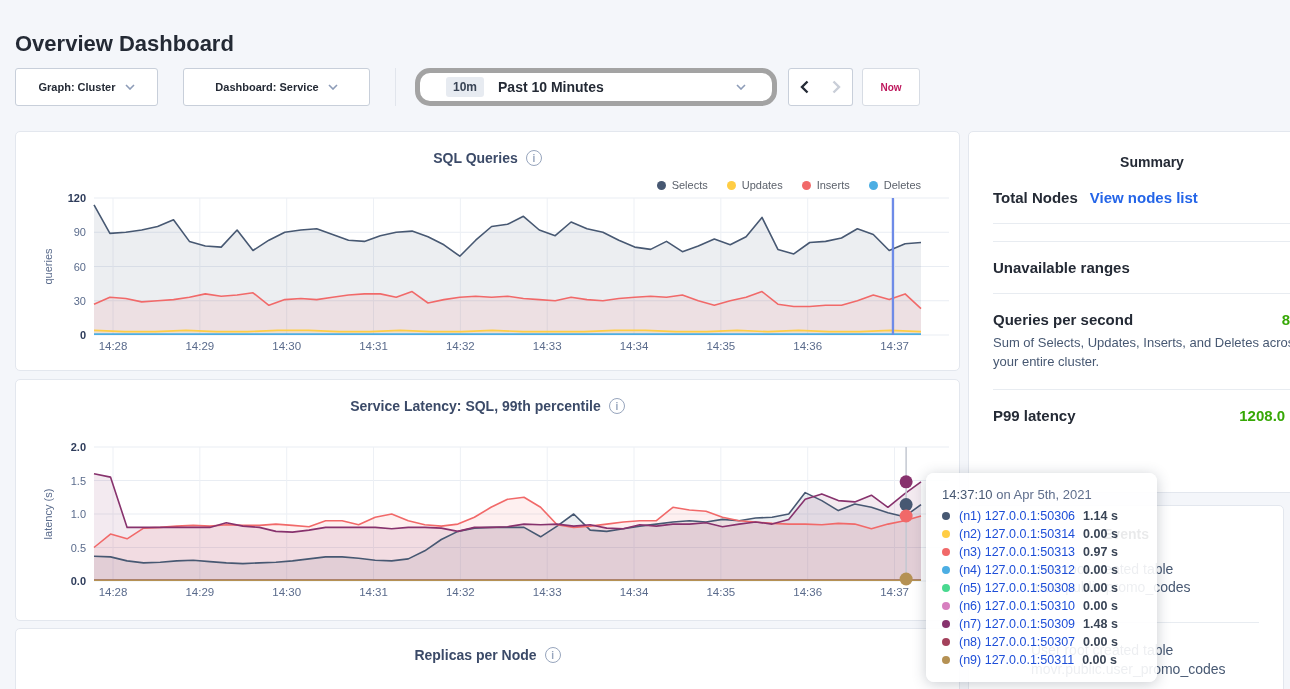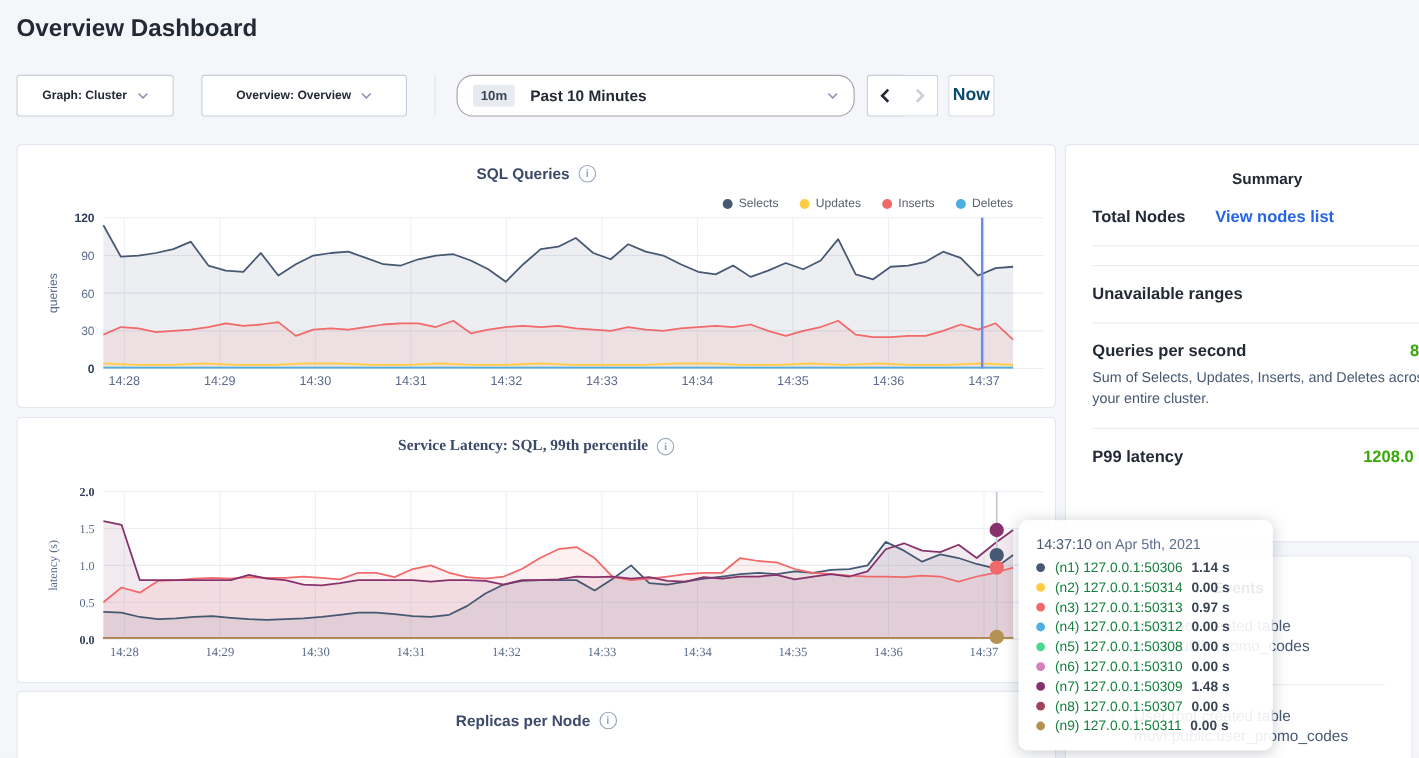--- a/index.html
+++ b/index.html
@@ -4,62 +4,62 @@
 <style>
   * { margin:0; padding:0; box-sizing:border-box; }
   html,body { width:1290px; height:689px; overflow:hidden; }
   body {
     font-family:"Liberation Sans","DejaVu Sans",sans-serif;
     background:#f4f6fa; color:#475872; position:relative;
   }
   #stage { position:absolute; inset:0; width:1290px; height:689px; }
 
   
-  .page-title { position:absolute; left:15px; top:13px; font-size:22px; font-weight:600; color:#242a35; }
+  .page-title { position:absolute; left:15px; top:31px; font-size:22px; font-weight:600; color:#242a35; }
   .btn {
     position:absolute; top:68px; height:38px; background:#fff;
     border:1px solid #c8cfda; border-radius:3px; display:flex; align-items:center;
     justify-content:center; gap:9px; font-size:11px; font-weight:bold; color:#242a35; cursor:pointer;
   }
   .chev { width:10px; height:6px; }
   .chev polyline { fill:none; stroke:#8d9cb8; stroke-width:1.6; }
   .tool-divider { position:absolute; left:395px; top:68px; width:1px; height:38px; background:#e1e5ec; }
 
   .time-select {
     position:absolute; left:415px; top:68px; width:362px; height:38px; background:#fff;
-    border:1px solid #a3a3a3; border-radius:15px; display:flex; align-items:center; cursor:pointer;
-    padding:0 14px;
+    border:5px solid #a3a3a3; border-radius:15px; display:flex; align-items:center; cursor:pointer;
+    padding:0 26px;
   }
   .range-badge {
     background:#e7ebf1; color:#394455; font-size:12px; font-weight:bold;
     border-radius:3px; padding:3px 7px; margin-right:14px;
   }
   .range-label { font-size:14px; font-weight:bold; color:#242a35; }
   .time-select .chev { margin-left:auto; }
 
   .nav-btn {
     position:absolute; top:68px; height:38px; width:33px; background:#fff;
     border:1px solid #c8cfda; display:flex; align-items:center; justify-content:center; cursor:pointer;
   }
   #btn-prev { left:788px; border-radius:3px 0 0 3px; }
   #btn-next { left:820px; border-left:none; border-radius:0 3px 3px 0; }
   .arrow { width:9px; height:14px; }
   .arrow polyline { fill:none; stroke-width:2.4; }
   .arrow.dark polyline { stroke:#242a35; }
   .arrow.grey polyline { stroke:#c9ced8; }
   #btn-now {
-    position:absolute; left:862px; top:68px; height:38px; width:42px; background:#fff;
-    border:1px solid #d7dce4; border-radius:3px; font-size:16px; font-weight:bold; color:#0c4a6e;
+    position:absolute; left:862px; top:68px; height:38px; width:58px; background:#fff;
+    border:1px solid #d7dce4; border-radius:3px; font-size:10px; font-weight:bold; color:#be185d;
     display:flex; align-items:center; justify-content:center; cursor:default;
   }
 
   
   .panel { position:absolute; background:#fff; border:1px solid #e3e7ee; border-radius:5px; }
   #panel-sql      { left:15px;  top:131px; width:945px; height:240px; }
-  #panel-latency  { left:15px;  top:379px; width:945px; height:242px;font-family:Liberation Serif, serif; }
+  #panel-latency  { left:15px;  top:379px; width:945px; height:242px; }
   #panel-replicas { left:15px;  top:628px; width:945px; height:100px; }
   #panel-summary  { left:968px; top:131px; width:368px; height:362px; }
   #panel-events   { left:968px; top:505px; width:316px; height:230px; }
 
   .ptitle {
     display:flex; align-items:center; justify-content:center; gap:8px;
     padding-top:18px; font-size:14px; font-weight:bold; color:#3b4a68;
   }
   .info-icon {
     width:16px; height:16px; border:1px solid #97a5bd; border-radius:50%;
@@ -77,21 +77,21 @@
   .ytick { font-size:11px; fill:#5a6b8c; }
   .yt-bold { font-weight:bold; fill:#2e3c5b; }
   .xtick { font-size:11.5px; fill:#5a6b8c; }
   .ylab { font-size:11px; fill:#5a6b8c; }
 
   
   .sum-title { text-align:center; font-size:14px; font-weight:bold; color:#242a35; padding:22px 0 2px; }
   .sum-body { padding:0 24px; }
   .sum-row { display:flex; align-items:baseline; padding-top:17px; }
   .sum-label { font-size:15px; font-weight:bold; color:#242a35; }
-  .sum-link { font-size:15px; font-weight:bold; color:#2465e8; margin-left:27px; cursor:pointer; }
+  .sum-link { font-size:15px; font-weight:bold; color:#2465e8; margin-left:12px; cursor:pointer; }
   .sum-value { margin-left:auto; font-size:15px; font-weight:bold; color:#37a806; }
   .sum-desc { font-size:13px; color:#475872; line-height:1.45; padding-top:6px; }
   .sum-div { border:none; border-top:1px solid #e8ecf1; margin-top:17px; }
 
   
   .ev-title { text-align:center; font-size:14px; font-weight:bold; color:#242a35; padding:20px 0 0; }
   .ev-body { padding:0 24px; }
   .ev-item { display:flex; gap:18px; margin-top:18px; }
   .ev-icon { width:20px; height:20px; border-radius:50%; background:#dde2ea; flex:0 0 auto; margin-top:2px; }
   .ev-text { font-size:14px; color:#475872; line-height:1.3; }
@@ -101,38 +101,38 @@
   #chart-tooltip {
     position:absolute; left:926px; top:473px; width:231px; z-index:50;
     background:rgba(255,255,255,0.9); border-radius:8px;
     box-shadow:0 2px 14px rgba(45,55,75,0.25);
     padding:14px 16px 13px;
   }
   .tt-head { font-size:13px; color:#5f6e8c; padding-bottom:5px; }
   .tt-time { color:#475872; }
   .tt-row { display:flex; align-items:center; height:18px; }
   .tt-dot { width:8px; height:8px; border-radius:50%; flex:0 0 auto; margin-right:9px; }
-  .tt-node { font-size:12.5px; color:#15803d; white-space:nowrap; }
+  .tt-node { font-size:12.5px; color:#1d4ed8; white-space:nowrap; }
   .tt-val { font-size:12.5px; font-weight:bold; color:#394455; margin-left:8px; white-space:nowrap; }
 </style>
 </head>
 <body>
 
 <div id="stage">
 
   <div class="page-title">Overview Dashboard</div>
 
   <button class="btn" style="left:15px;width:143px;">
     <span>Graph: Cluster</span>
     <svg class="chev" viewBox="0 0 10 6">
         <polyline points="1,1 5,5 9,1"></polyline>
       </svg>
   </button>
   <button class="btn" style="left:183px;width:187px;">
-    <span>Overview: Overview</span>
+    <span>Dashboard: Service</span>
     <svg class="chev" viewBox="0 0 10 6">
         <polyline points="1,1 5,5 9,1"></polyline>
       </svg>
   </button>
   <div class="tool-divider"></div>
 
   <div class="time-select">
     <span class="range-badge">10m</span>
     <span class="range-label">Past 10 Minutes</span>
     <svg class="chev" viewBox="0 0 10 6">

